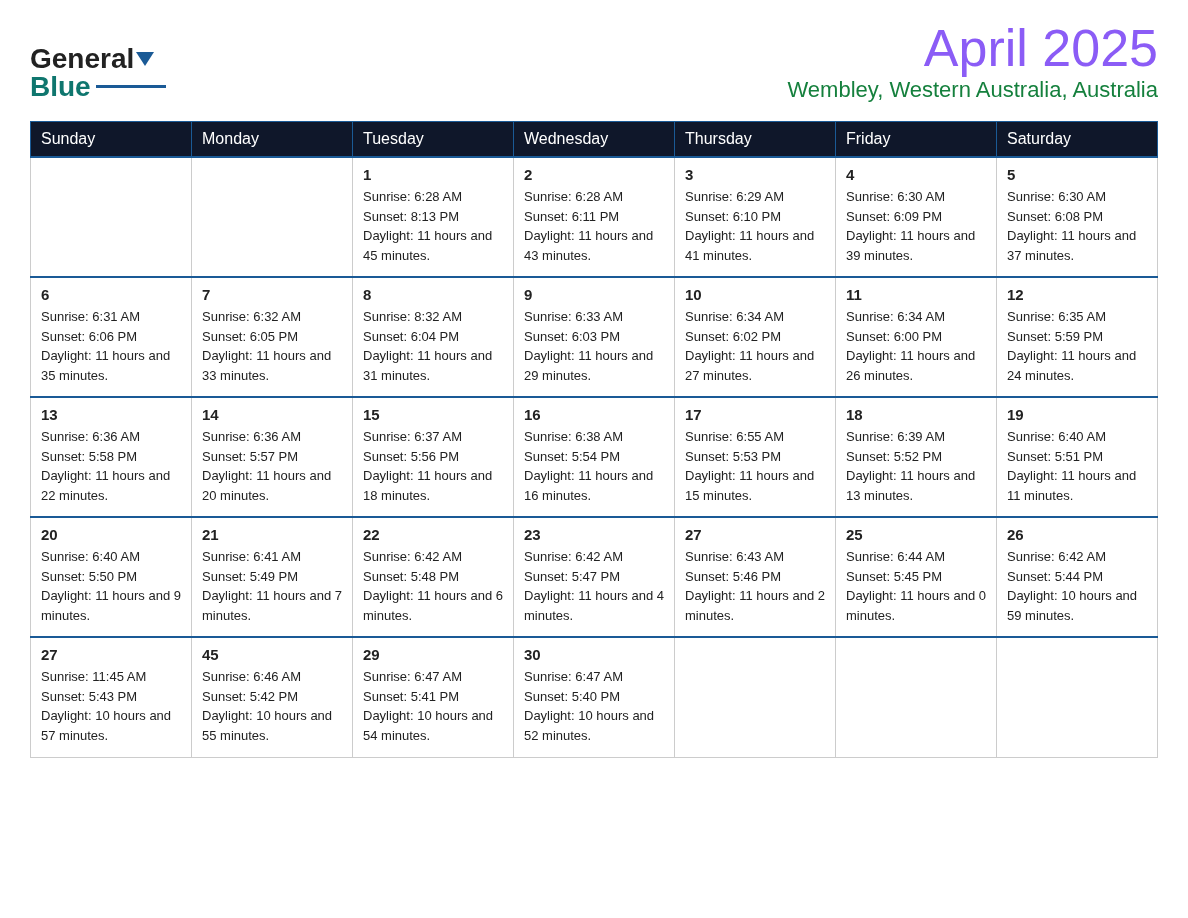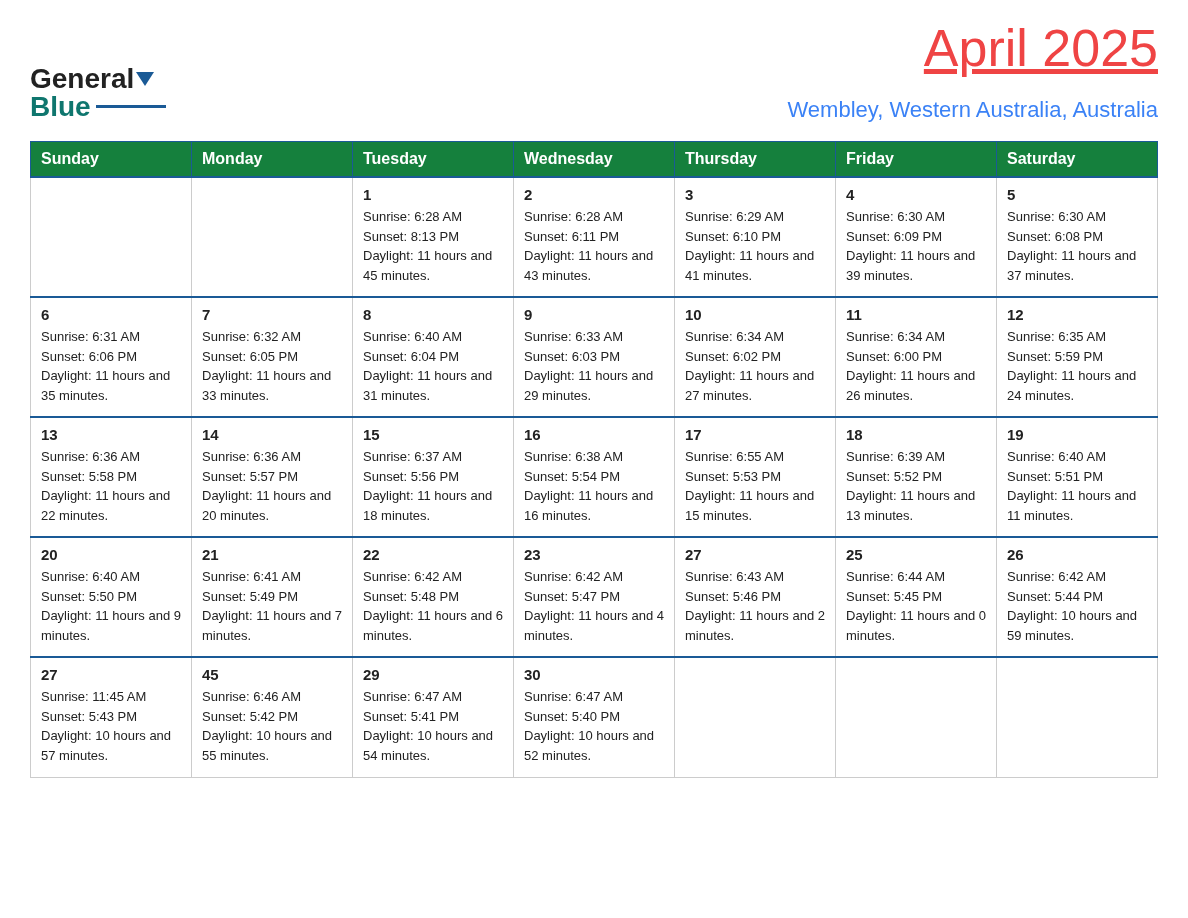--- a/index.html
+++ b/index.html
@@ -21,40 +21,39 @@
       display: flex;
       flex-direction: column;
       align-items: flex-start;
     }
     .title-block {
       text-align: right;
     }
     .month-title {
       font-size: 52px;
       font-weight: normal;
-      color: #ef4444;
+      color: #8b5cf6;
       line-height: 1.1;
-      text-decoration: underline;
     }
     .location {
       font-size: 22px;
-      color: #3b82f6;
-      margin-top: 20px;
+      color: #15803d;
+      margin-top: 0;
     }
     table {
       width: 100%;
       border-collapse: collapse;
       table-layout: fixed;
     }
     thead tr th {
-      background: #15803d;
+      background: #0f172a;
       color: #fff;
       padding: 8px 10px;
       font-size: 16px;
-      font-weight: bold;
+      font-weight: normal;
       text-align: left;
       border: 1px solid #1a5a96;
     }
     tbody tr td {
       vertical-align: top;
       padding: 8px 10px;
       border: 1px solid #ccc;
       border-top: 2px solid #1a5a96;
       font-size: 13px;
       color: #222;
@@ -156,21 +155,21 @@
         </td>
         <td>
           <div class="day-number">7</div>
           <div class="day-info">Sunrise: 6:32 AM
 Sunset: 6:05 PM
 Daylight: 11 hours
 and 33 minutes.</div>
         </td>
         <td>
           <div class="day-number">8</div>
-          <div class="day-info">Sunrise: 6:40 AM
+          <div class="day-info">Sunrise: 8:32 AM
 Sunset: 6:04 PM
 Daylight: 11 hours
 and 31 minutes.</div>
         </td>
         <td>
           <div class="day-number">9</div>
           <div class="day-info">Sunrise: 6:33 AM
 Sunset: 6:03 PM
 Daylight: 11 hours
 and 29 minutes.</div>

